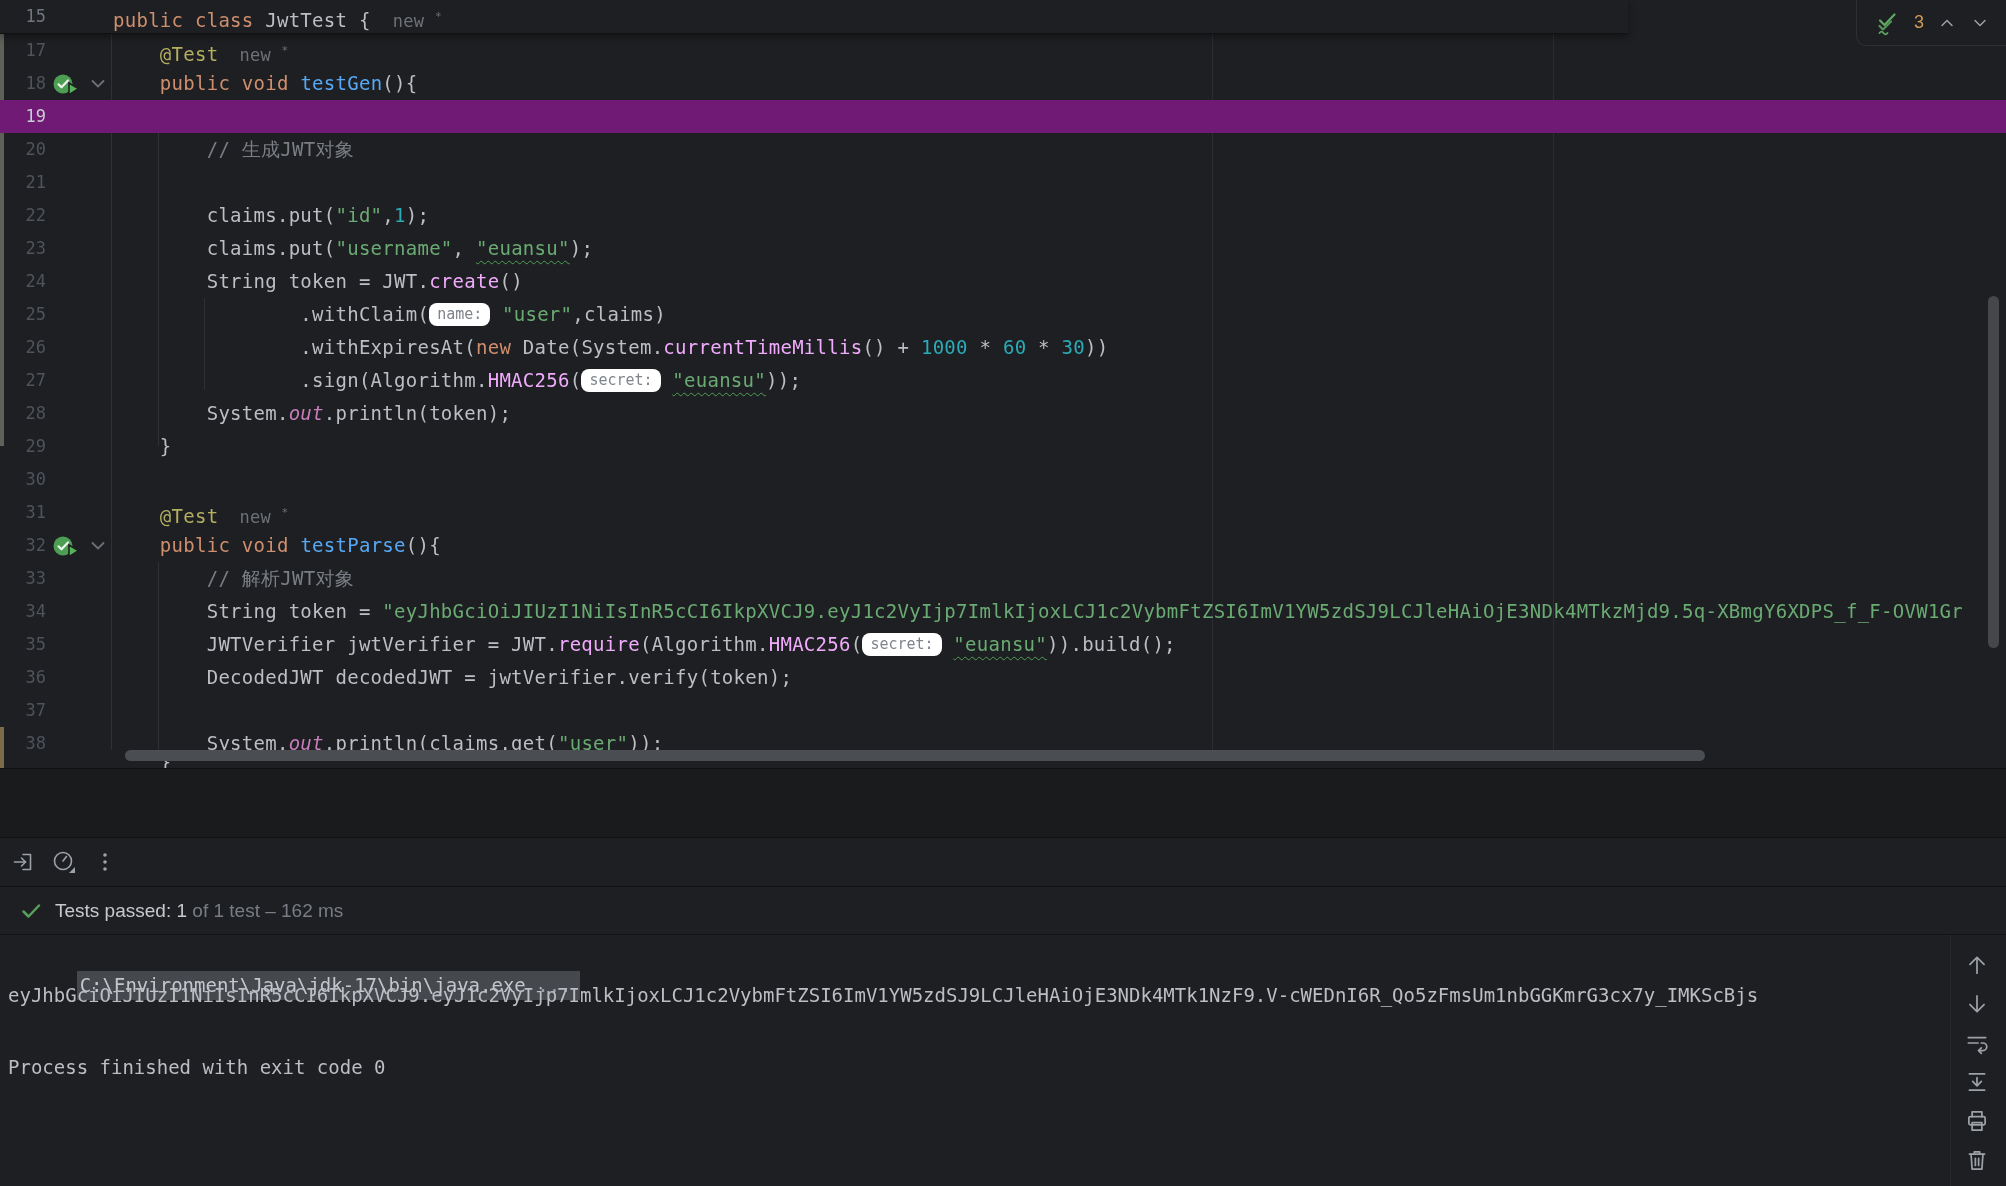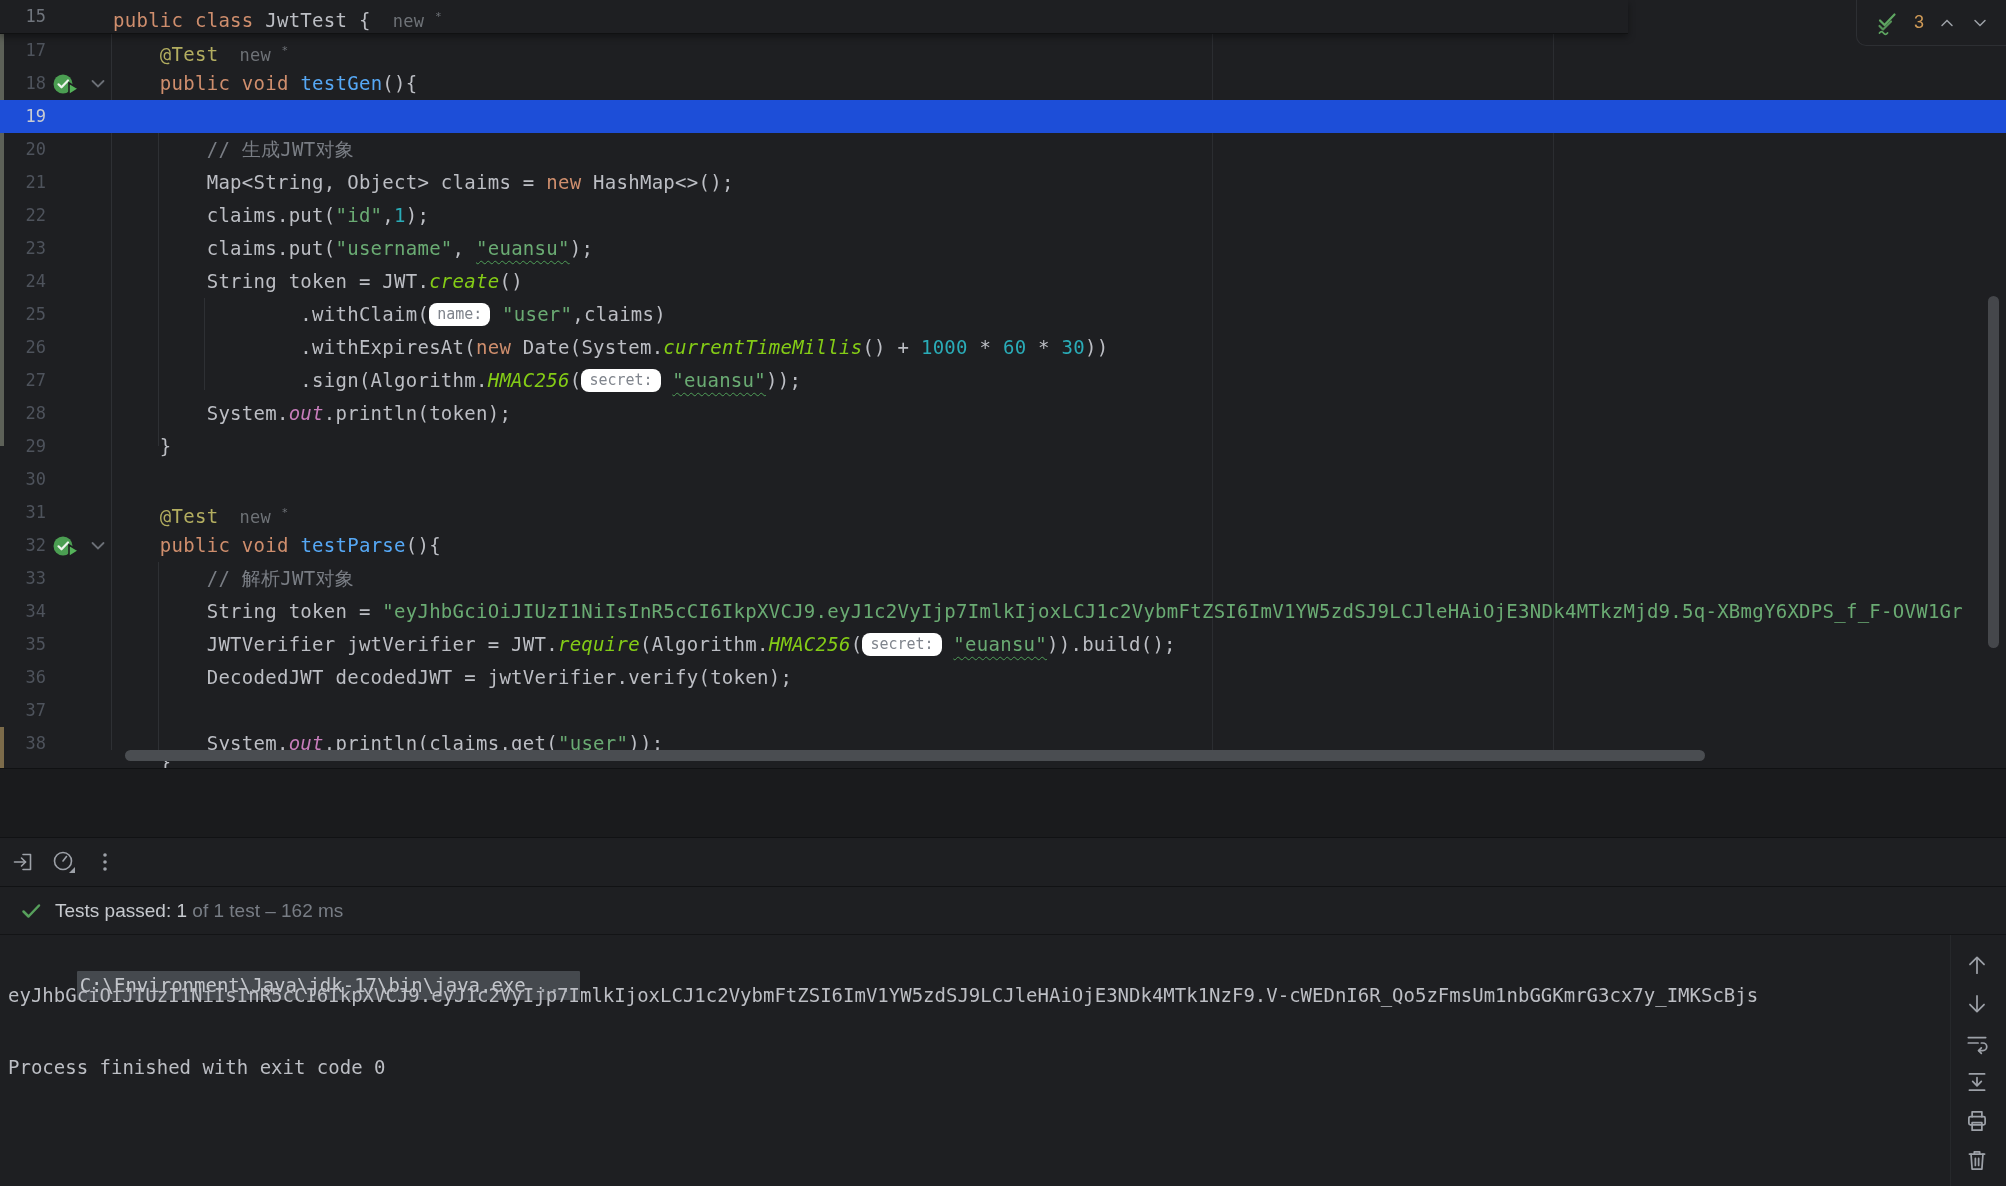--- a/index.html
+++ b/index.html
@@ -1,35 +1,35 @@
 <!DOCTYPE html>
 <html><head>
 <meta charset="utf-8">
 <style>
   html,body{margin:0;padding:0;background:#111214;}
   #screen{position:relative;width:2006px;height:1186px;background:#1e1f22;overflow:hidden;
           font-family:"Liberation Sans",sans-serif;}
   
   #editor{position:absolute;left:0;top:0;width:2006px;height:768px;background:#1e1f22;overflow:hidden;}
   .row{position:absolute;left:0;width:2006px;height:33px;}
-  .row.current{background:#1d4ed8;}
+  .row.current{background:#701a75;}
   .ln{position:absolute;left:0;top:0;width:46px;height:33px;text-align:right;color:#4e535c;
       font-family:"DejaVu Sans Mono","Liberation Mono",monospace;font-size:17px;line-height:33px;}
   .ln.lnc{color:#c9ccd2;}
   .code{position:absolute;left:113px;top:0;height:33px;line-height:33px;white-space:pre;
         font-family:"DejaVu Sans Mono","Liberation Mono",monospace;font-size:19px;letter-spacing:.27px;color:#bcbec4;}
   .sg-d{color:#bcbec4}
   .sg-kw{color:#cf8e6d}
   .sg-ann{color:#b3ae60}
   .sg-fn{color:#56a8f5}
   .sg-str{color:#6aab73}
   .sg-strw{color:#6aab73;text-decoration:underline wavy #4f9e58 1px;text-underline-offset:5px;text-decoration-skip-ink:none;}
   .sg-num{color:#2aacb8}
   .sg-cmt{color:#7a7e85}
-  .sg-it{color:#84cc16;font-style:italic}
+  .sg-it{color:#f0abfc;}
   .sg-fld{color:#c77dbb;font-style:italic}
   .sg-meta{color:#6e7277;font-size:17px}
   .sg-meta sup{font-size:11px;}
   .chip{display:inline-block;background:#ffffff;color:#7f848c;border-radius:8px;font-size:15px;
         line-height:23px;padding:0 8px;vertical-align:middle;letter-spacing:0;position:relative;top:-1px;}
   .runbtn{position:absolute;left:52px;top:5px;width:36px;height:24px;cursor:pointer;}
   .foldbtn{position:absolute;left:90px;top:11px;width:16px;height:12px;cursor:pointer;}
   .guide{position:absolute;width:1px;background:#2e3034;}
   .vcsbar{position:absolute;left:0;width:4px;}
   #sticky{position:absolute;left:0;top:0;width:1628px;height:33px;background:#1e1f22;z-index:5;
@@ -100,21 +100,20 @@
         <div class="row current" style="top: 100px;">
           <div class="ln lnc">19</div>
           <div class="code"></div>
         </div>
         <div class="row" style="top: 133px;">
           <div class="ln">20</div>
           <div class="code"><span class="sg-d">        </span><span class="sg-cmt">// 生成JWT对象</span></div>
         </div>
         <div class="row" style="top: 166px;">
           <div class="ln">21</div>
-          <div class="code"><span class="sg-d">        Map&lt;String, Object&gt; claims = </span><span class="sg-kw">new</span><span class="sg-d"> HashMap&lt;&gt;();</span></div>
         </div>
         <div class="row" style="top: 199px;">
           <div class="ln">22</div>
           <div class="code"><span class="sg-d">        claims.put(</span><span class="sg-str">"id"</span><span class="sg-d">,</span><span class="sg-num">1</span><span class="sg-d">);</span></div>
         </div>
         <div class="row" style="top: 232px;">
           <div class="ln">23</div>
           <div class="code"><span class="sg-d">        claims.put(</span><span class="sg-str">"username"</span><span class="sg-d">, </span><span class="sg-strw">"euansu"</span><span class="sg-d">);</span></div>
         </div>
         <div class="row" style="top: 265px;">

